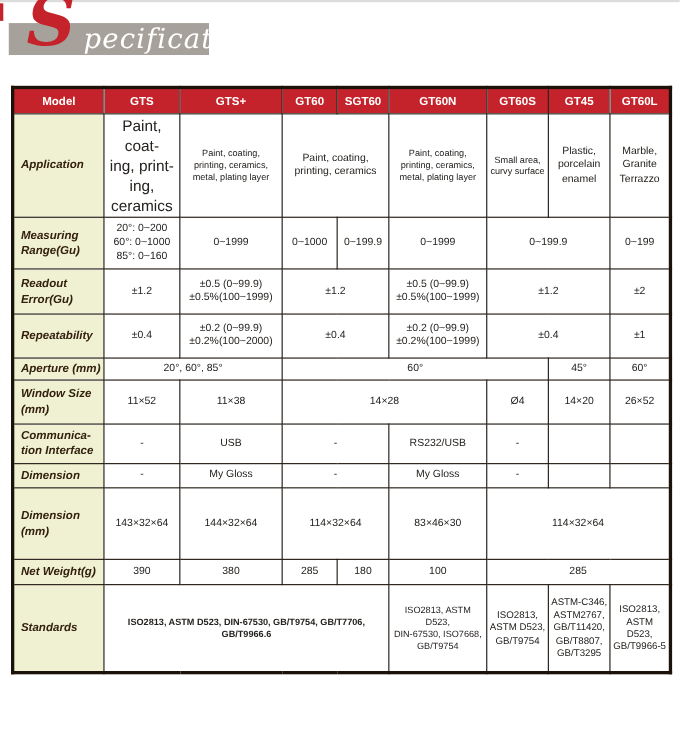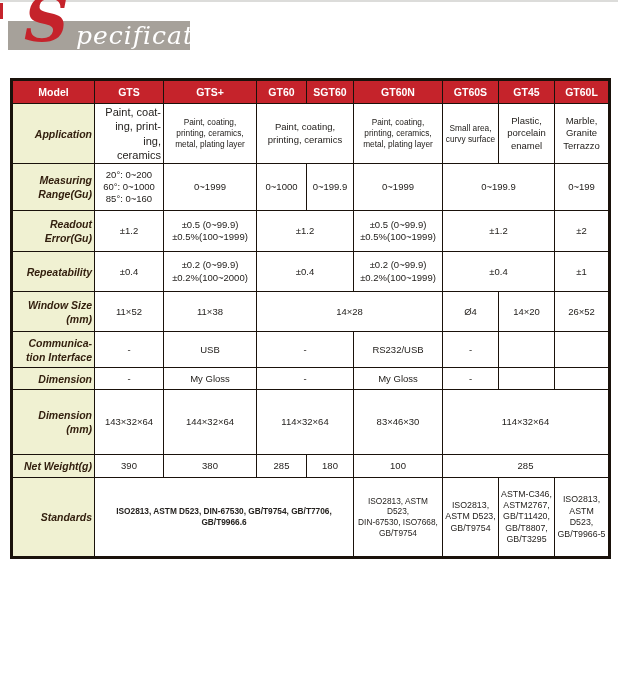--- a/index.html
+++ b/index.html
@@ -31,21 +31,21 @@
     padding:1px 2px;overflow:hidden;
     white-space:pre-line;line-height:1.3;
   }
   .spec-table thead th{
     background:#c5232b;color:#ffffff;
     font-size:10.5px;font-weight:bold;line-height:1;
   }
   .spec-table th.rowlabel{
     background:#f0f1d2;color:#33200f;
     font-style:italic;font-weight:bold;font-size:10.5px;
-    text-align:right;padding-left:6px;line-height:1.35;
+    text-align:left;padding-left:6px;line-height:1.35;
   }
   .spec-table td{
     background:#ffffff;color:#25221f;font-size:9.5px;
   }
   .spec-table tbody tr:last-child td{font-size:8.8px;}
 </style>
 </head>
 <body>
 
 <div class="top-line"></div>
@@ -78,21 +78,21 @@
         <th>SGT60</th>
         <th>GT60N</th>
         <th>GT60S</th>
         <th>GT45</th>
         <th>GT60L</th>
       </tr>
   </thead>
   <tbody>
       <tr style="height: 58px;">
         <th class="rowlabel">Application</th>
-        <td style="font-size: 11px; text-align: right;">Paint, coat-
+        <td style="font-size: 14px;">Paint, coat-
 ing, print-
 ing, ceramics</td>
         <td style="font-size: 8.3px;">Paint, coating,
 printing, ceramics,
 metal, plating layer</td>
         <td colspan="2">Paint, coating,
 printing, ceramics</td>
         <td style="font-size: 8.3px;">Paint, coating,
 printing, ceramics,
 metal, plating layer</td>
@@ -134,20 +134,27 @@
         <th class="rowlabel">Repeatability</th>
         <td>±0.4</td>
         <td>±0.2 (0~99.9)
 ±0.2%(100~2000)</td>
         <td colspan="2">±0.4</td>
         <td>±0.2 (0~99.9)
 ±0.2%(100~1999)</td>
         <td colspan="2">±0.4</td>
         <td>±1</td>
       </tr>
+      <tr style="height: 20px;">
+        <th class="rowlabel">Aperture (mm)</th>
+        <td colspan="2">20°, 60°, 85°</td>
+        <td colspan="4">60°</td>
+        <td>45°</td>
+        <td>60°</td>
+      </tr>
       <tr style="height: 40px;">
         <th class="rowlabel">Window Size
 (mm)</th>
         <td>11×52</td>
         <td>11×38</td>
         <td colspan="3">14×28</td>
         <td>Ø4</td>
         <td>14×20</td>
         <td>26×52</td>
       </tr>

